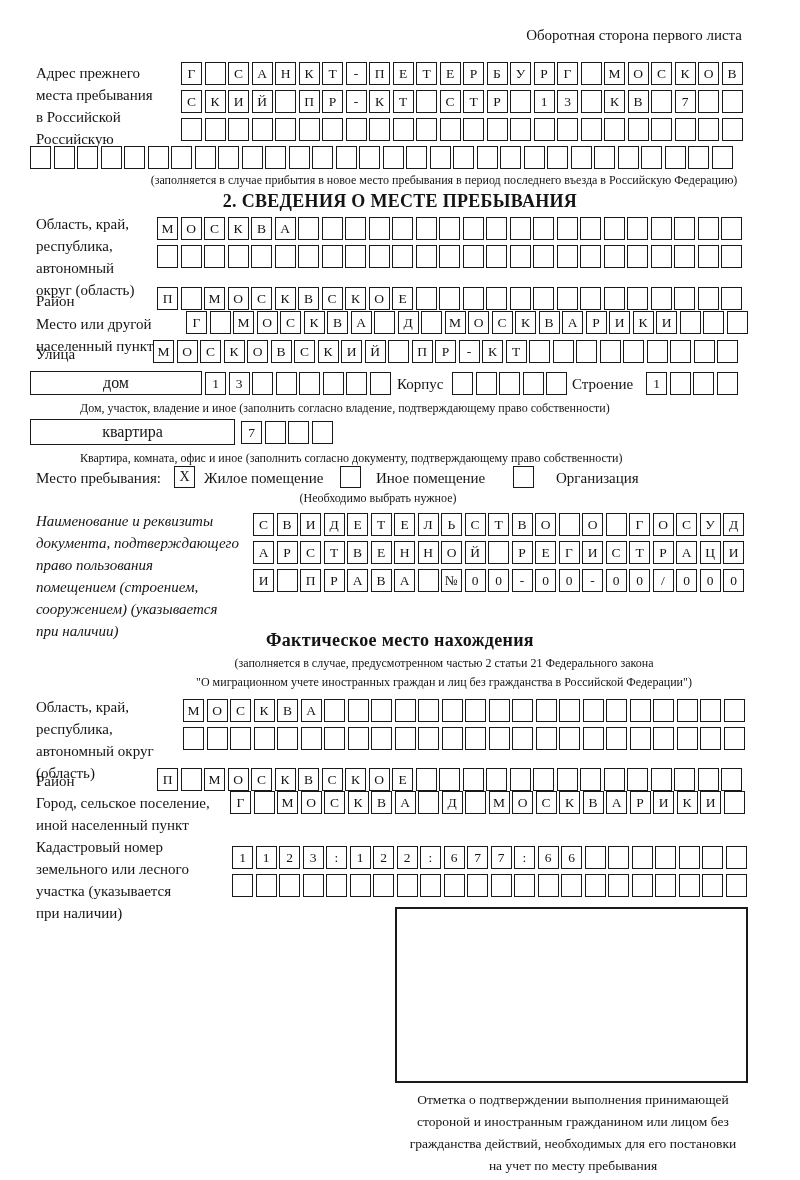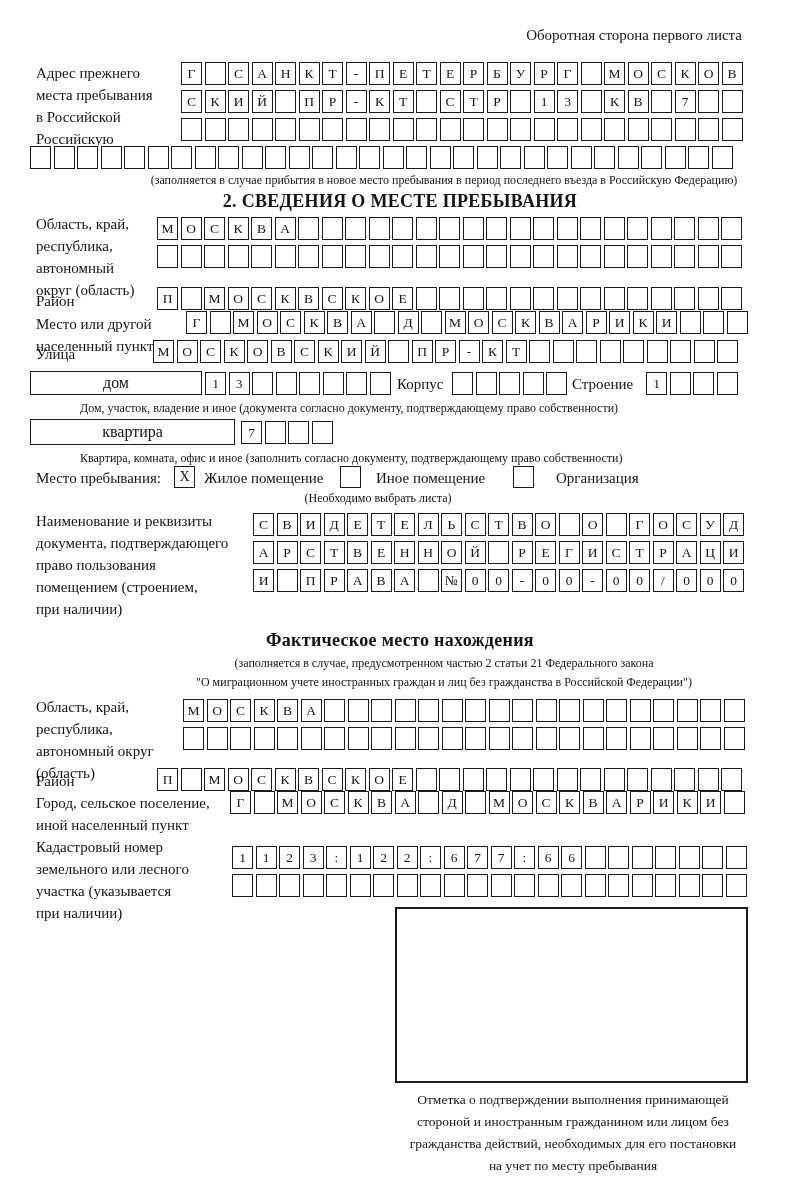--- a/index.html
+++ b/index.html
@@ -316,45 +316,46 @@
       <span class="cell"></span>
       <span class="cell"></span>
     </div>
   <div class="lbl-1" style="left:572px;top:373px;">Строение</div>
   <div class="row" style="left:646px;top:372px;">
       <span class="cell">1</span>
       <span class="cell"></span>
       <span class="cell"></span>
       <span class="cell"></span>
     </div>
-  <div class="caption" style="left:36px;top:400px;">Дом, участок, владение и иное (документа согласно документу, подтверждающему право собственности)</div>
+  <div class="caption" style="left:36px;top:400px;">Дом, участок, владение и иное (заполнить согласно владение, подтверждающему право собственности)</div>
 
   <div class="widebox" style="left:30px;top:419px;width:205px;height:26px;">квартира</div>
   <div class="row" style="left:241px;top:421px;">
       <span class="cell">7</span>
       <span class="cell"></span>
       <span class="cell"></span>
       <span class="cell"></span>
     </div>
   <div class="caption" style="left:36px;top:450px;">Квартира, комната, офис и иное (заполнить согласно документу, подтверждающему право собственности)</div>
 
   <div class="lbl-1" style="left:36px;top:467px;">Место пребывания:</div>
   <div class="checkbox" style="left:174px;top:466px;">X</div>
   <div class="lbl-1" style="left:204px;top:467px;text-align:right;">Жилое помещение</div>
   <div class="checkbox" style="left:340px;top:466px;"></div>
   <div class="lbl-1" style="left:376px;top:467px;">Иное помещение</div>
   <div class="checkbox" style="left:513px;top:466px;"></div>
   <div class="lbl-1" style="left:556px;top:467px;">Организация</div>
-  <div class="caption" style="left:134px;top:490px;width:400px;text-align:center;">(Необходимо выбрать листа)</div>
-
-  <div class="lbl" style="left:36px;top:510px;">
+  <div class="caption" style="left:134px;top:490px;width:400px;text-align:center;">(Необходимо выбрать нужное)</div>
+
+  <div class="lbl" style="left:36px;top:510px;font-style:italic;">
       <div>Наименование и реквизиты</div>
       <div>документа, подтверждающего</div>
       <div>право пользования</div>
       <div>помещением (строением,</div>
+      <div>сооружением) (указывается</div>
       <div>при наличии)</div>
     </div>
   <div class="row" style="left:253px;top:513px;">
       <span class="cell">С</span>
       <span class="cell">В</span>
       <span class="cell">И</span>
       <span class="cell">Д</span>
       <span class="cell">Е</span>
       <span class="cell">Т</span>
       <span class="cell">Е</span>

